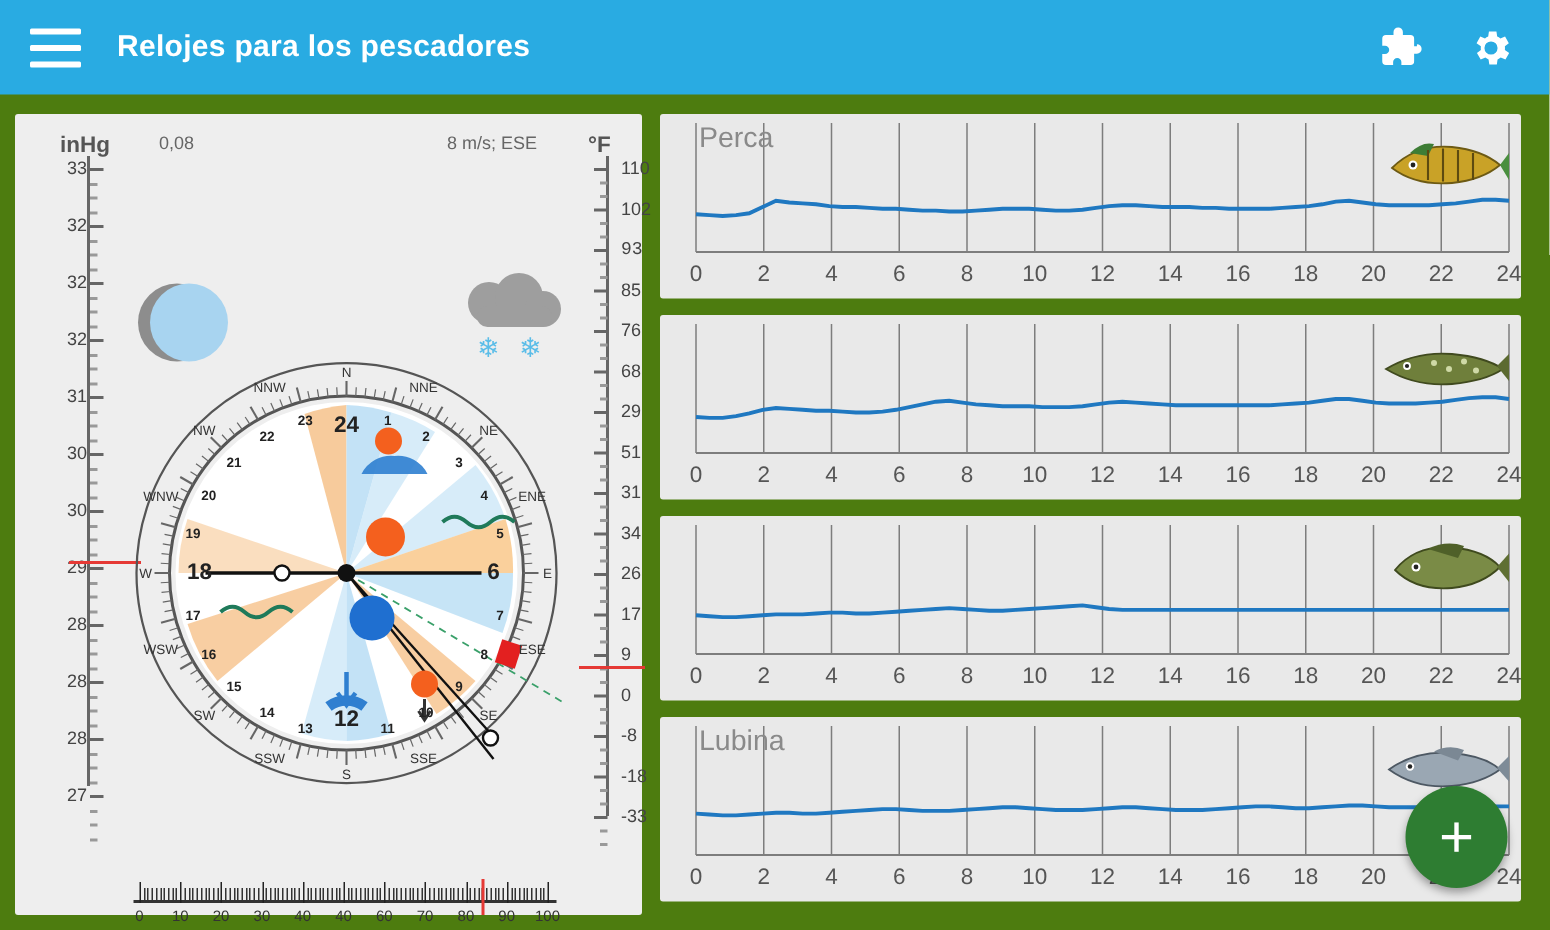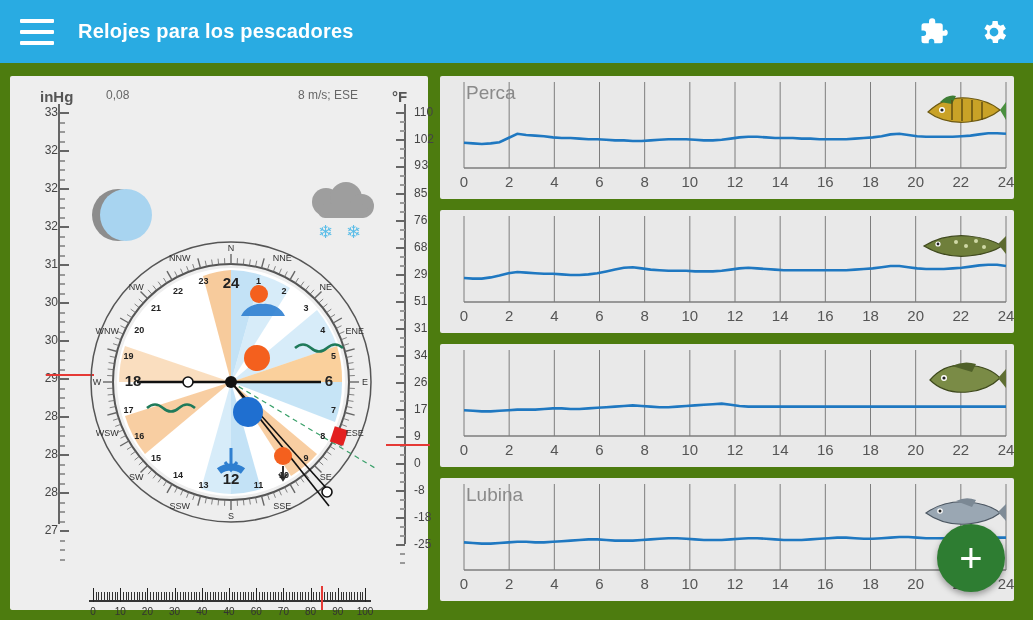--- a/index.html
+++ b/index.html
@@ -248,21 +248,21 @@
           <div class="ts-tick min" style="top: 368px;"></div>
           <div class="ts-tick min" style="top: 377px;"></div>
           <div class="ts-val" style="top: 379px;">-8</div>
           <div class="ts-tick" style="top: 386px;"></div>
           <div class="ts-tick min" style="top: 395px;"></div>
           <div class="ts-tick min" style="top: 404px;"></div>
           <div class="ts-val" style="top: 406px;">-18</div>
           <div class="ts-tick" style="top: 413px;"></div>
           <div class="ts-tick min" style="top: 422px;"></div>
           <div class="ts-tick min" style="top: 431px;"></div>
-          <div class="ts-val" style="top: 433px;">-25</div>
+          <div class="ts-val" style="top: 433px;">-33</div>
           <div class="ts-tick" style="top: 440px;"></div>
           <div class="ts-tick min" style="top: 449px;"></div>
           <div class="ts-tick min" style="top: 458px;"></div>
         </div>
       <div class="ts-marker" style="top:340px;"></div>
     </div>
 
     <div class="moon">
       <svg width="68" height="68" viewBox="0 0 68 68">
         <circle cx="30" cy="34" r="26" fill="#8d8d8d"></circle>

